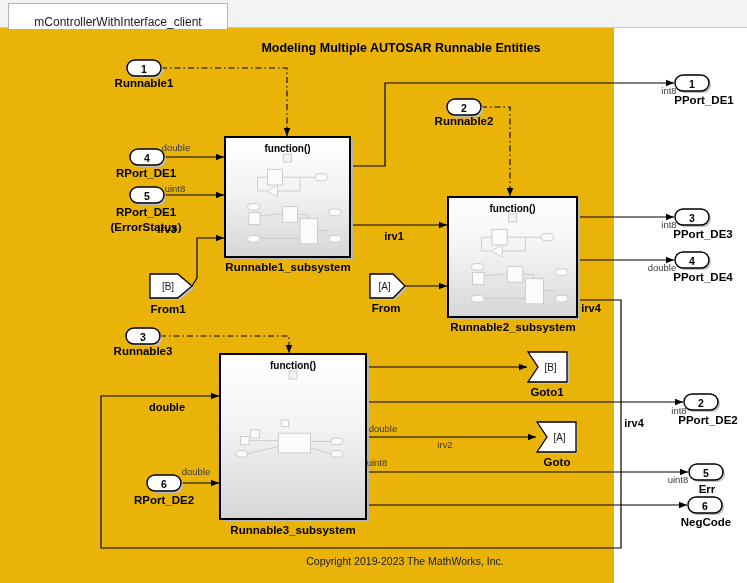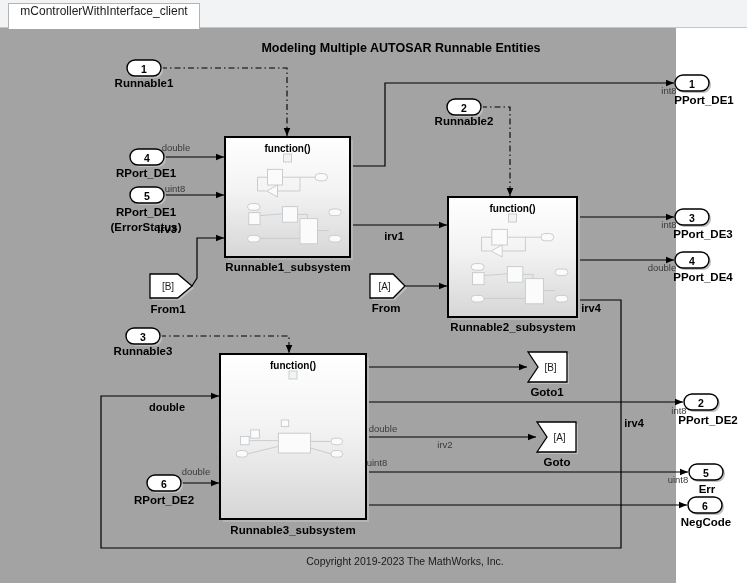--- a/index.html
+++ b/index.html
@@ -1,19 +1,19 @@
 <!DOCTYPE html>
 <html><head>
 <meta charset="utf-8">
 <style>
   html,body{margin:0;padding:0;background:#fff;}
   body{width:747px;height:583px;overflow:hidden;font-family:"Liberation Sans",sans-serif;}
   .tabbar{position:relative;width:747px;height:28px;background:#f2f3f4;border-bottom:1px solid #c6c6c6;box-sizing:border-box;}
-  .tab{position:absolute;left:8px;top:3px;width:192px;height:26px;background:#fff;border:1px solid #b4b4b4;border-bottom:none;box-sizing:border-box;display:flex;align-items:flex-start;justify-content:center;font-size:12px;color:#1a1a1a;z-index:2;}
-  .canvas{position:relative;width:676px;height:555px;background:#a3a3a3;}
+  .tab{position:absolute;left:8px;top:3px;width:220px;height:26px;background:#fff;border:1px solid #b4b4b4;border-bottom:none;box-sizing:border-box;display:flex;align-items:flex-end;justify-content:center;font-size:12px;color:#1a1a1a;z-index:2;}
+  .canvas{position:relative;width:614px;height:555px;background:#eab308;}
   svg{display:block;}
   .title-text{font:bold 12.5px "Liberation Sans",sans-serif;fill:#000;}
   .copyright-text{font:10.5px "Liberation Sans",sans-serif;fill:#1a1a1a;}
   .blocklabel{font:bold 11.5px "Liberation Sans",sans-serif;fill:#000;}
   .portnum{font:bold 10.5px "Liberation Sans",sans-serif;fill:#000;}
   .header{font:bold 10px "Liberation Sans",sans-serif;fill:#000;}
   .tagtext{font:10px "Liberation Sans",sans-serif;fill:#1a1a1a;}
   .ann-bold{font:bold 11px "Liberation Sans",sans-serif;fill:#000;}
   .ann-reg{font:9.5px "Liberation Sans",sans-serif;fill:#3a3a3a;}
 </style>

